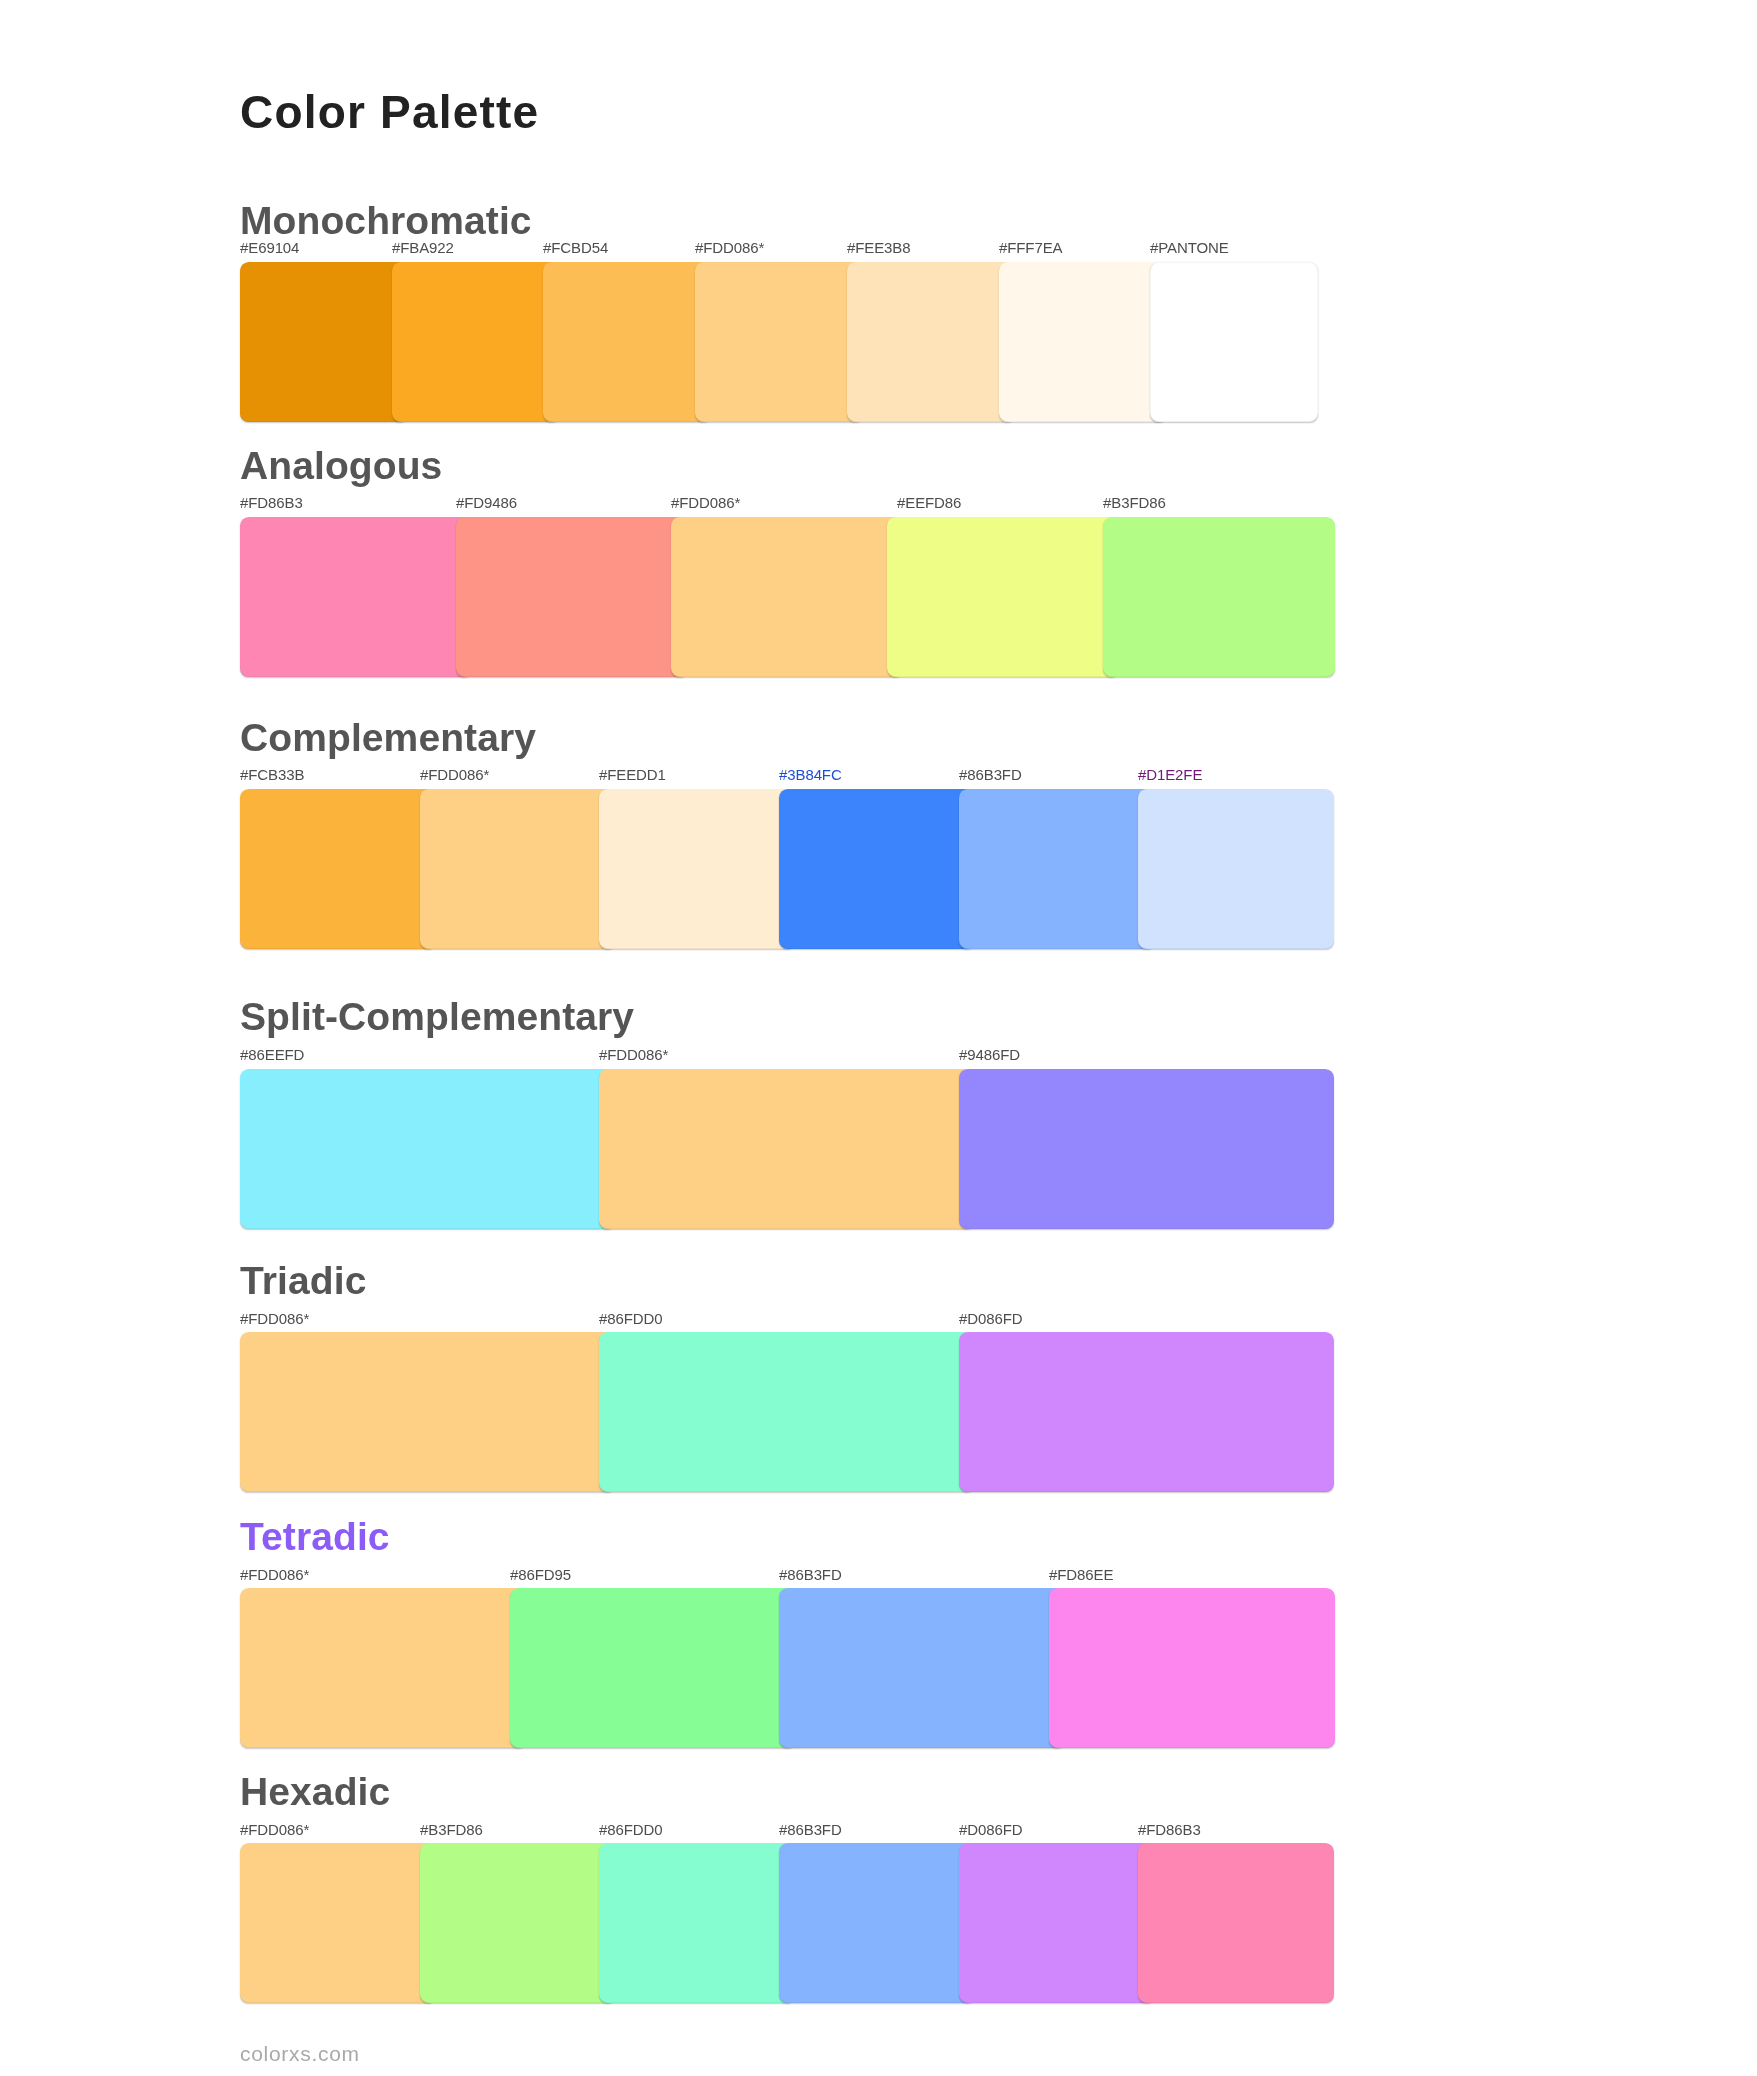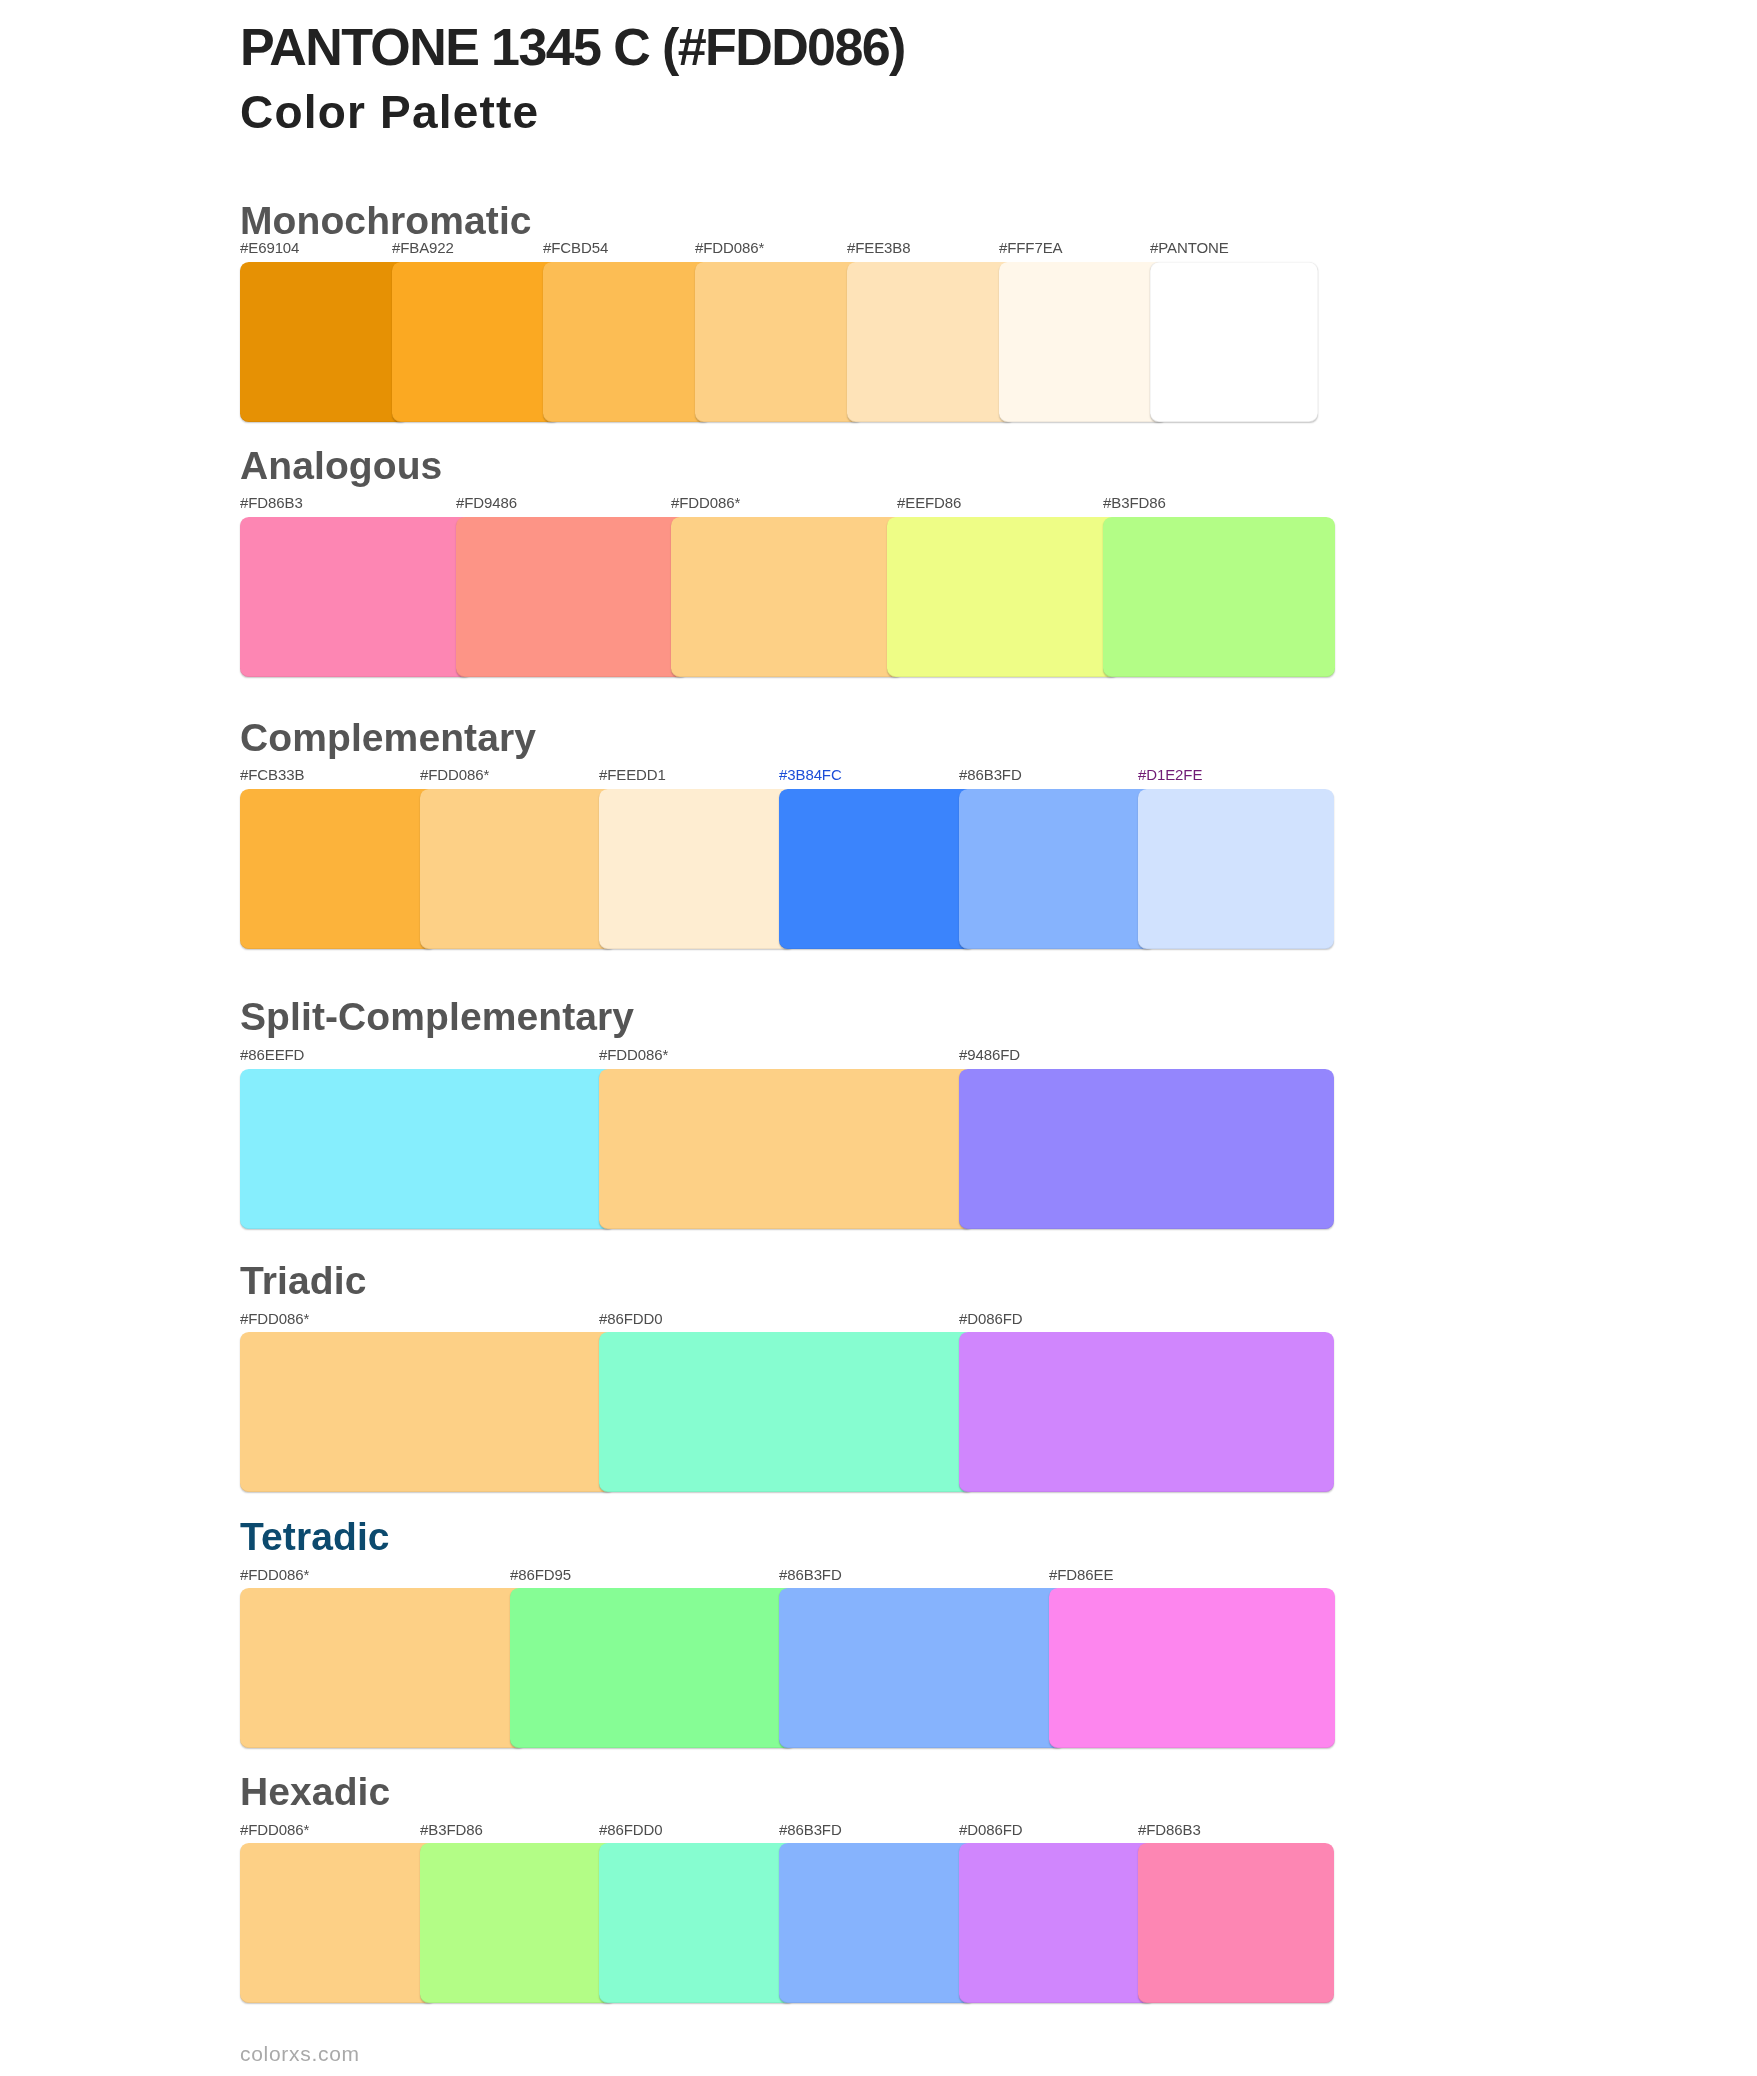--- a/index.html
+++ b/index.html
@@ -45,21 +45,20 @@
     position:absolute; left:240px;
     font-size:21px; color:#a9a9a9; line-height:1;
     letter-spacing:0.7px; white-space:nowrap;
   }
 </style>
 </head>
 <body style="background: rgb(255, 255, 255);">
 
 <div class="page">
 
-  <div class="title" style="color: rgb(34, 34, 34); top: 21.3px;">PANTONE 1345 C (#FDD086)</div>
   <div class="subtitle" style="color: rgb(34, 34, 34); top: 89px;">Color Palette</div>
 
   <div id="sections">
   <div class="section" style="top: 191px;">
     <div class="sec-head" style="color: rgb(85, 85, 85); margin-top: 10px;">Monochromatic</div>
     <div class="swatch-row" style="top: 71px; width: 1078px; height: 160px;">
           <div class="swatch" style="left: 0px; width: 168px; height: 160px; background: rgb(230, 145, 4); z-index: 1;"></div>
           <div class="swatch" style="left: 152px; width: 168px; height: 160px; background: rgb(251, 169, 34); z-index: 2;"></div>
           <div class="swatch" style="left: 303px; width: 168px; height: 160px; background: rgb(252, 189, 84); z-index: 3;"></div>
           <div class="swatch" style="left: 455px; width: 168px; height: 160px; background: rgb(253, 208, 134); z-index: 4;"></div>
@@ -128,21 +127,21 @@
           <div class="swatch" style="left: 0px; width: 375px; height: 160px; background: rgb(253, 208, 134); z-index: 1;"></div>
           <div class="swatch" style="left: 359px; width: 375px; height: 160px; background: rgb(134, 253, 208); z-index: 2;"></div>
           <div class="swatch" style="left: 719px; width: 375px; height: 160px; background: rgb(208, 134, 253); z-index: 3;"></div>
         </div>
   <div class="swatch-label" style="left: 0px; top: 50px; color: rgb(77, 77, 77);">#FDD086*</div>
         <div class="swatch-label" style="left: 359px; top: 50px; color: rgb(77, 77, 77);">#86FDD0</div>
         <div class="swatch-label" style="left: 719px; top: 50px; color: rgb(77, 77, 77);">#D086FD</div>
       </div>
 
   <div class="section" style="top: 1517px;">
-    <div class="sec-head" style="color: #0c4a6e;">Tetradic</div>
+    <div class="sec-head" style="color: #8b5cf6;">Tetradic</div>
     <div class="swatch-row" style="top: 71px; width: 1094px; height: 160px;">
           <div class="swatch" style="left: 0px; width: 286px; height: 160px; background: rgb(253, 208, 134); z-index: 1;"></div>
           <div class="swatch" style="left: 270px; width: 286px; height: 160px; background: rgb(134, 253, 149); z-index: 2;"></div>
           <div class="swatch" style="left: 539px; width: 286px; height: 160px; background: rgb(134, 179, 253); z-index: 3;"></div>
           <div class="swatch" style="left: 809px; width: 286px; height: 160px; background: rgb(253, 134, 238); z-index: 4;"></div>
         </div>
   <div class="swatch-label" style="left: 0px; top: 50px; color: rgb(77, 77, 77);">#FDD086*</div>
         <div class="swatch-label" style="left: 270px; top: 50px; color: rgb(77, 77, 77);">#86FD95</div>
         <div class="swatch-label" style="left: 539px; top: 50px; color: rgb(77, 77, 77);">#86B3FD</div>
         <div class="swatch-label" style="left: 809px; top: 50px; color: rgb(77, 77, 77);">#FD86EE</div>

